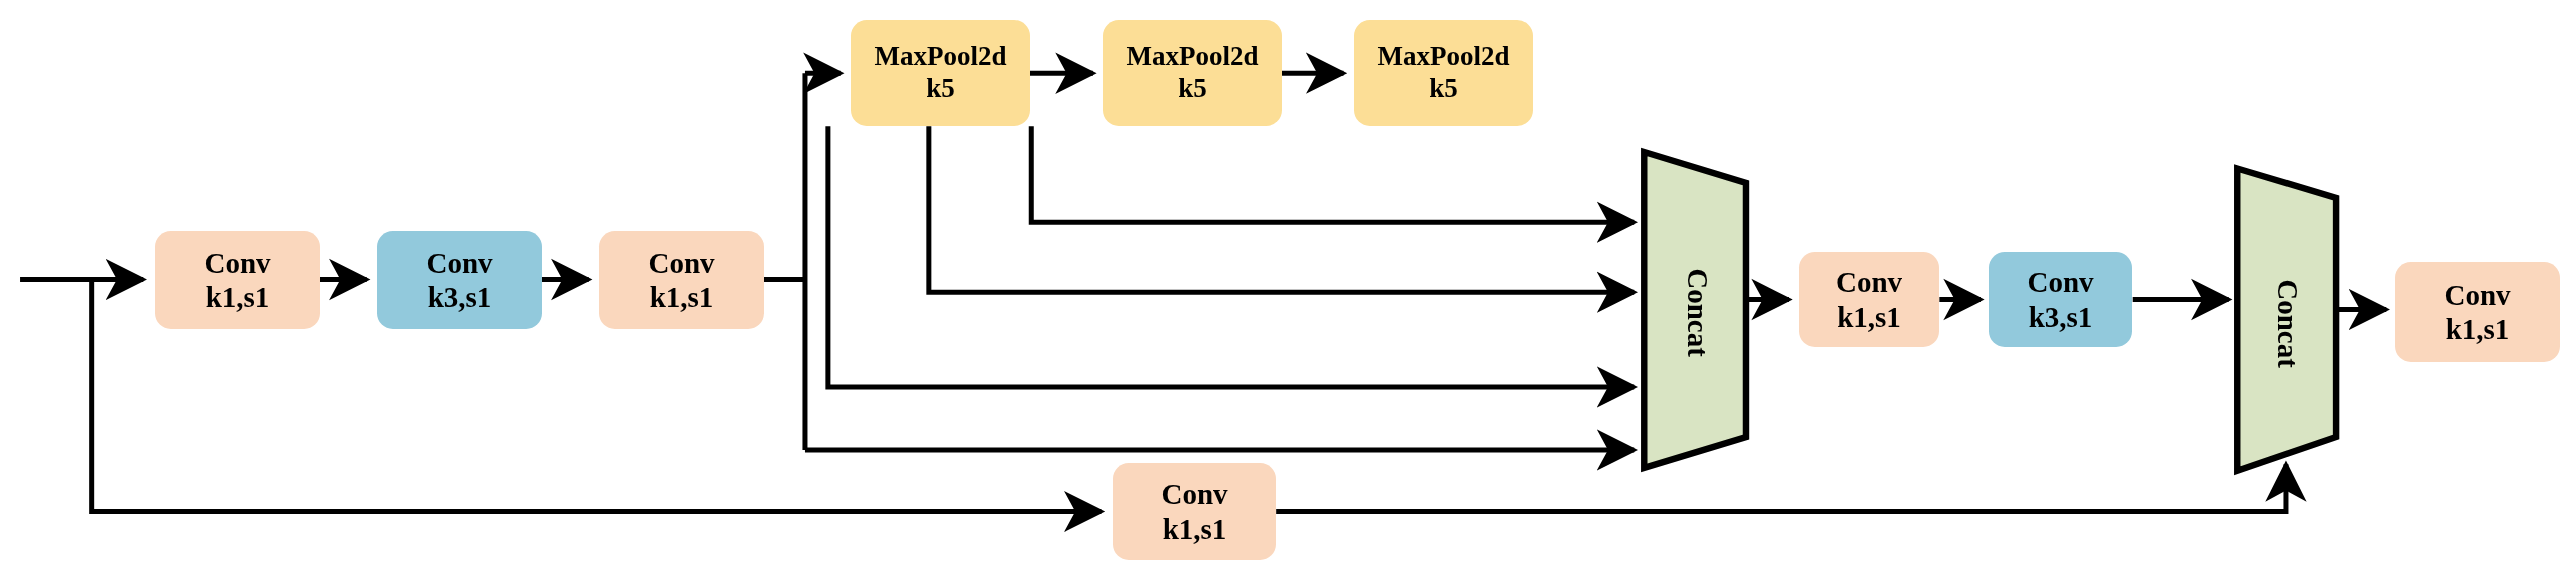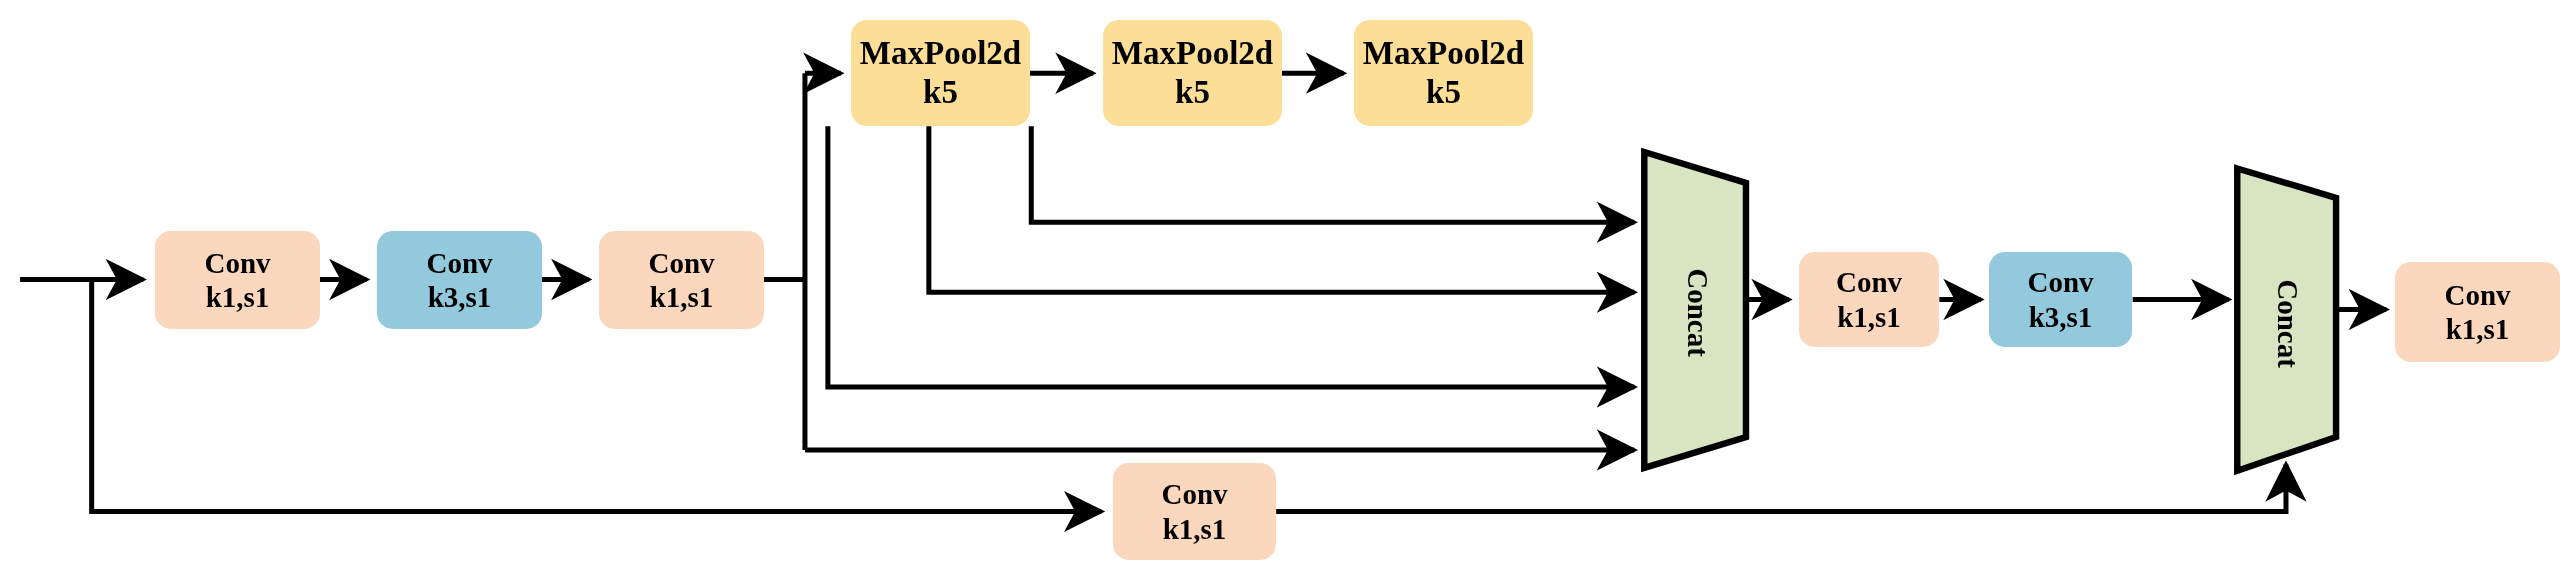--- a/index.html
+++ b/index.html
@@ -34,21 +34,21 @@
     color: #000000;
     text-align: center;
     user-select: none;
   }
   .node-box .line1,
   .node-box .line2 {
     display: block;
     white-space: nowrap;
   }
   .conv-node { font-size: 29px; }
-  .pool-node { font-size: 33px; }
+  .pool-node { font-size: 27px; }
   .concat-label {
     position: absolute;
     font-weight: bold;
     font-size: 29px;
     color: #000000;
     white-space: nowrap;
     transform-origin: center center;
     user-select: none;
   }
 </style>

